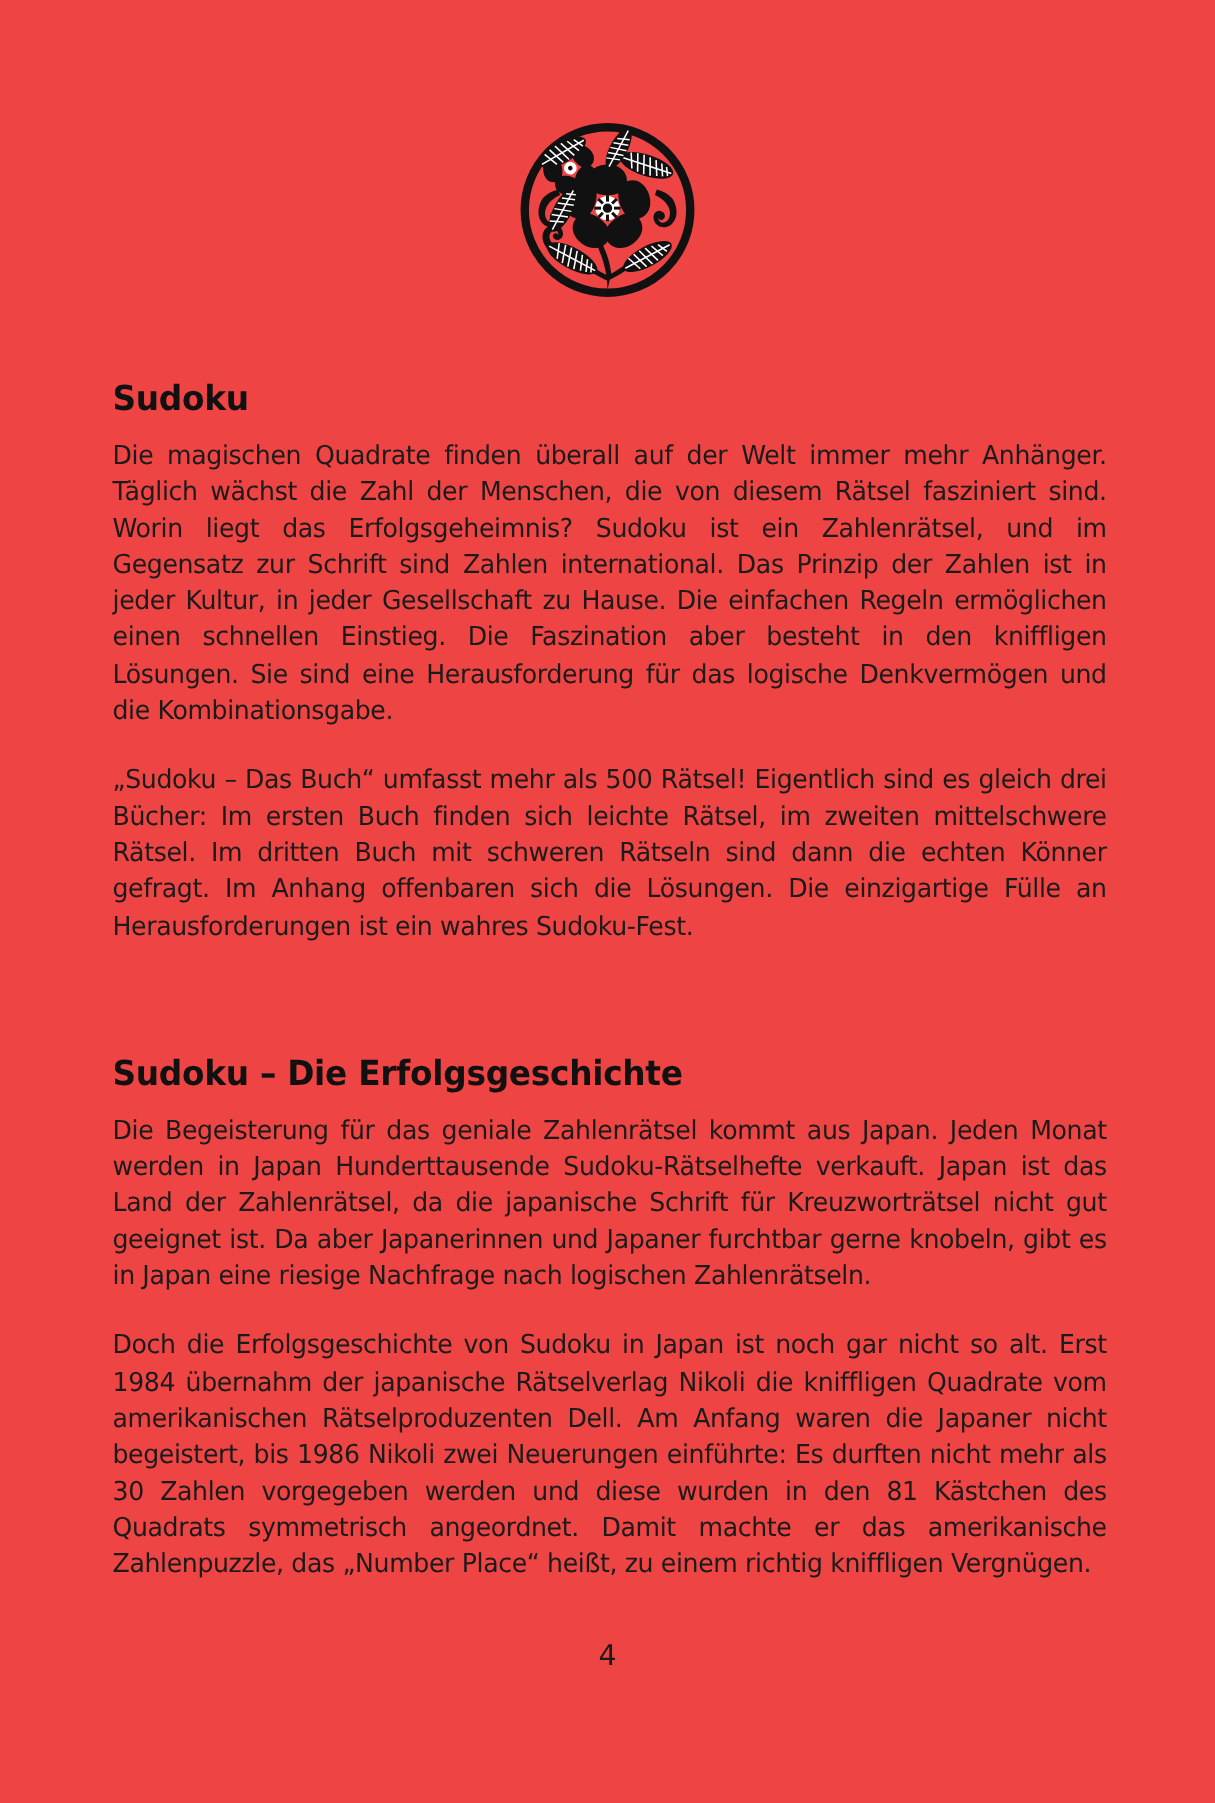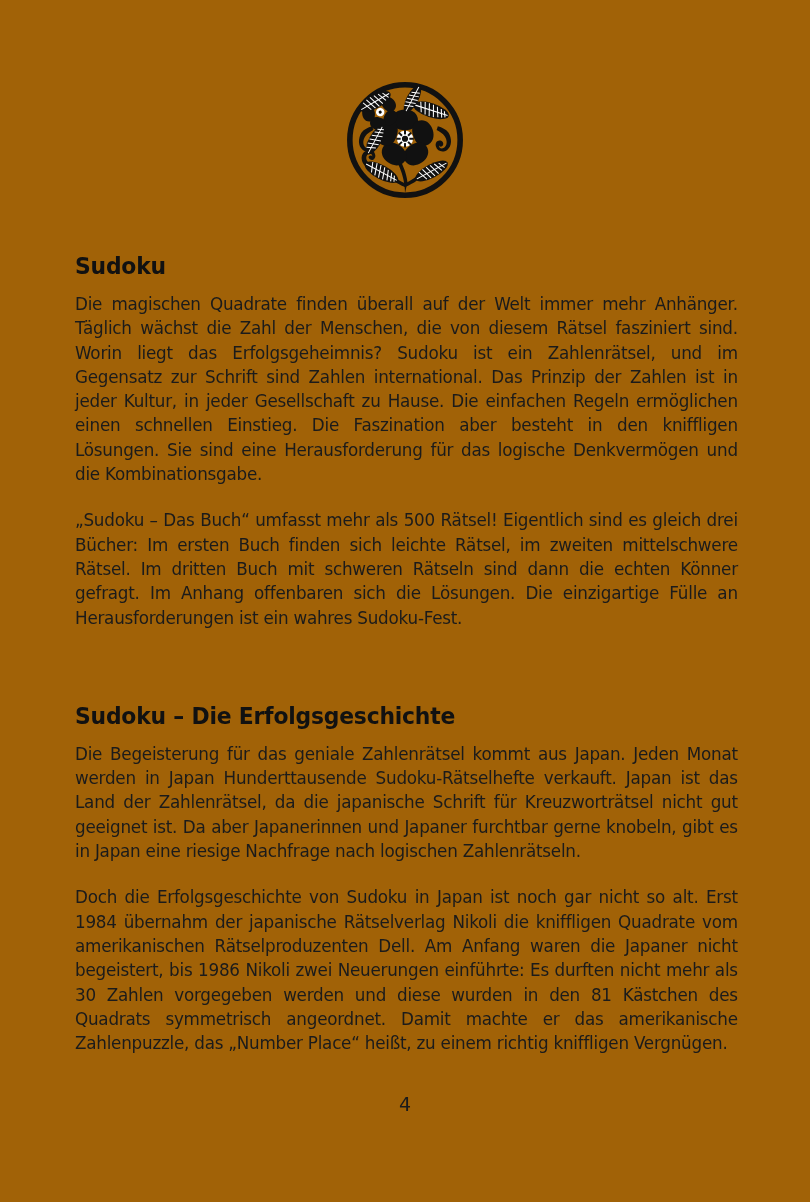--- a/index.html
+++ b/index.html
@@ -12,21 +12,21 @@
     width: 810px;
     height: 1202px;
     position: relative;
     font-family: "Liberation Sans", sans-serif;
     color: #1a1a1a;
     overflow: hidden;
   }
   .page {
     position: absolute;
     inset: 0;
-    background: #a16207;
+    background: #ef4444;
   }
 
   
   .ornament-wrap {
     position: absolute;
     top: 78px;
     left: 0;
     width: 810px;
     display: flex;
     justify-content: center;

